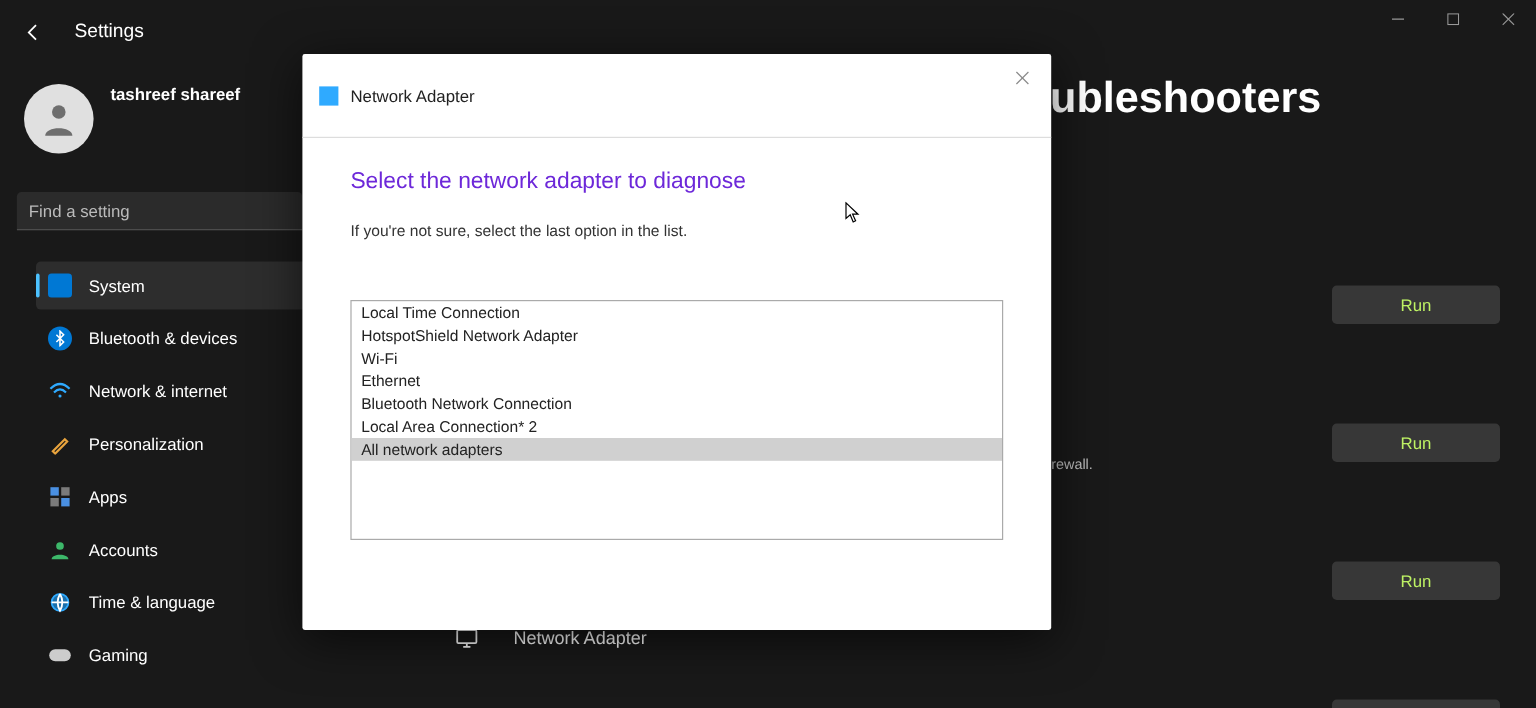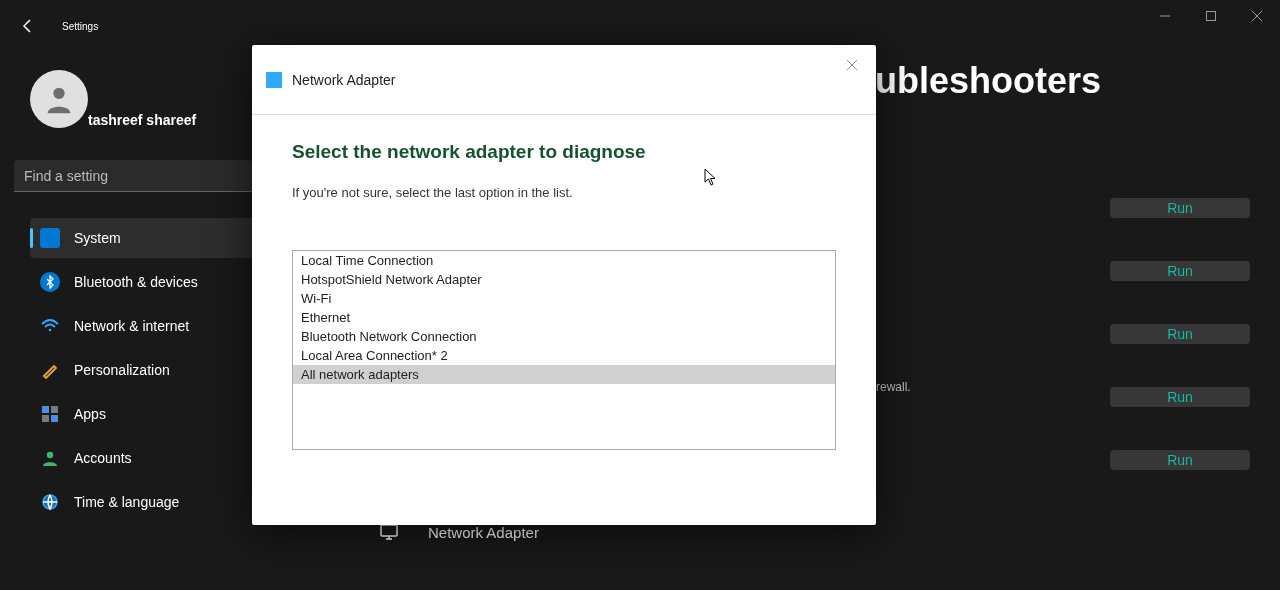--- a/index.html
+++ b/index.html
@@ -7,62 +7,62 @@
 
   
   .titlebar { position: absolute; top: 0; right: 0; display: flex; }
   .titlebar-btn { width: 46px; height: 32px; display: flex; align-items: center; justify-content: center; color: #999; cursor: pointer; }
   .titlebar-btn svg { width: 10px; height: 10px; stroke: #999; fill: none; stroke-width: 1; }
 
   
   .header { position: absolute; top: 18px; left: 18px; display: flex; align-items: center; gap: 24px; }
   .back-arrow { width: 20px; display:flex; align-items:center; justify-content:center; color:#fff; cursor:pointer; }
   .back-arrow svg { width:16px; height:16px; stroke:#fff; fill:none; stroke-width:1.5; }
-  .app-title { font-size: 10px; color: #fff; }
-
-  
-  .user-block { position: absolute; top: 70px; left: 30px; display:flex; align-items:flex-end; }
+  .app-title { font-size: 16px; color: #fff; }
+
+  
+  .user-block { position: absolute; top: 70px; left: 20px; display:flex; align-items:flex-start; gap:14px; }
   .avatar { width: 58px; height: 58px; border-radius: 50%; background: #e0e0e0; display:flex; align-items:center; justify-content:center; }
   .avatar svg { width:34px; height:34px; fill:#6e6e6e; }
   .username { font-size: 14px; font-weight: 600; color:#fff; }
 
   
   .search-wrap { position:absolute; top:160px; left:14px; width:238px; height:32px; background:#2b2b2b; border-bottom:1px solid #666; border-radius:4px 4px 0 0; display:flex; align-items:center; padding:0 10px;justify-content:flex-end; }
   .search-wrap input { background:transparent; border:none; color:#ddd; font-size:14px; width:100%; outline:none; }
   .search-wrap input::placeholder { color:#bbb; }
 
   
   .nav { position:absolute; top:218px; left:30px; width:238px; display:flex; flex-direction:column; gap:0;text-align:right; }
   .nav-item { height:40px; display:flex; align-items:center; gap:14px; padding:0 10px; border-radius:4px; font-size:14px; color:#fff; cursor:pointer; position:relative; margin-bottom:4px; }
   .nav-item.active { background:#2d2d2d; }
   .nav-item.active::before { content:""; position:absolute; left:0; top:10px; bottom:10px; width:3px; background:#4cc2ff; border-radius:2px; }
   .nav-icon { width:20px; height:20px; display:flex; align-items:center; justify-content:center; border-radius:3px; }
 
   
   .page-title { position:absolute; top:60px; left:875px; font-size:36px; font-weight:600; color:#fff; white-space:nowrap; }
   .runbtns { position:absolute; right:30px; top:198px; display:flex; flex-direction:column; gap:0; }
-  .run-btn { width:140px; height:20px; background:#373737; border:none; border-radius:4px; color:#14b8a6; font-size:14px; cursor:pointer; }
+  .run-btn { width:140px; height:32px; background:#373737; border:none; border-radius:4px; color:#bef264; font-size:14px; cursor:pointer;margin-top:40px; }
   .side-text { position:absolute; left:876px; top:380px; font-size:12px; color:#bbb; }
 
   
   .adapter-row { position:absolute; top:521px; left:378px; display:flex; align-items:center; gap:28px; }
   .adapter-icon { width:22px; height:22px; display:flex; align-items:center; justify-content:center; }
   .adapter-icon svg { stroke:#fff; fill:none; stroke-width:1.5; }
   .adapter-label { font-size:15px; color:#fff; }
 
   
   .overlay { position:absolute; inset:0; }
   .dialog { position:absolute; top:45px; left:252px; width:624px; height:480px; background:#fff; color:#000; box-shadow: 0 8px 40px rgba(0,0,0,.6); border-radius:2px; display:flex; flex-direction:column; }
   .dlg-close { position:absolute; top:10px; right:14px; width:20px; height:20px; display:flex; align-items:center; justify-content:center; cursor:pointer; color:#666; }
   .dlg-close svg { width:12px; height:12px; stroke:#888; stroke-width:1; fill:none; }
   .dlg-header { height:70px; display:flex; align-items:center; gap:10px; padding:0 14px; border-bottom:1px solid #ddd; }
   .dlg-hicon { width:16px; height:16px; background:#2faaff; display:inline-block; }
   .dlg-htitle { font-size:14px; color:#222; }
   .dlg-body { flex:1; padding:26px 40px 10px 40px; }
-  .dlg-title { font-size:19px; color:#14532d; font-weight:700; margin-bottom:22px; }
+  .dlg-title { font-size:19px; color:#6d28d9; font-weight:400; margin-bottom:22px; }
   .dlg-sub { font-size:13px; color:#333; margin-bottom:50px; }
   .adapter-list { border:1px solid #aaa; height:200px; overflow:auto; }
   .adapter-opt { font-size:13px; padding:2px 8px; color:#222; cursor:pointer; }
   .adapter-opt.selected { background:#d0d0d0; }
   .dlg-footer { height:46px; background:#f0f0f0; display:flex; align-items:center; justify-content:flex-end; gap:8px; padding:0 18px; }
   .dlg-footer button { width:76px; height:24px; border:1px solid #888; background:#fdfdfd; font-size:13px; cursor:pointer; border-radius:2px; }
   .dlg-footer button.primary { border:1.5px solid #0067c0; }
 
   .cursor { position:absolute; top:168px; left:704px; width:14px; height:18px; pointer-events:none; }
 </style>
@@ -163,20 +163,28 @@
     <span>Accounts</span>
   </div>
   <div class="nav-item">
     <span class="nav-icon">
       <svg width="18" height="18" viewBox="0 0 18 18" fill="none" stroke="#2faaff" stroke-width="1.5">
           <circle cx="9" cy="9" r="7" fill="#1b6fab"></circle>
           <path d="M2 9 L16 9 M9 2 Q13 9 9 16 Q5 9 9 2" stroke="#fff"></path>
         </svg>
     </span>
     <span>Time &amp; language</span>
+  </div>
+  <div class="nav-item">
+    <span class="nav-icon">
+      <svg width="20" height="14" viewBox="0 0 20 14" fill="#ccc">
+          <rect x="1" y="2" width="18" height="10" rx="5"></rect>
+        </svg>
+    </span>
+    <span>Gaming</span>
   </div>
 </div>
 
 <div class="page-title">ubleshooters</div>
 
 <div class="runbtns">
   <button class="run-btn" style="margin-bottom:43px;">Run</button>
   <button class="run-btn" style="margin-bottom:43px;">Run</button>
   <button class="run-btn" style="margin-bottom:43px;">Run</button>
   <button class="run-btn" style="margin-bottom:43px;">Run</button>

